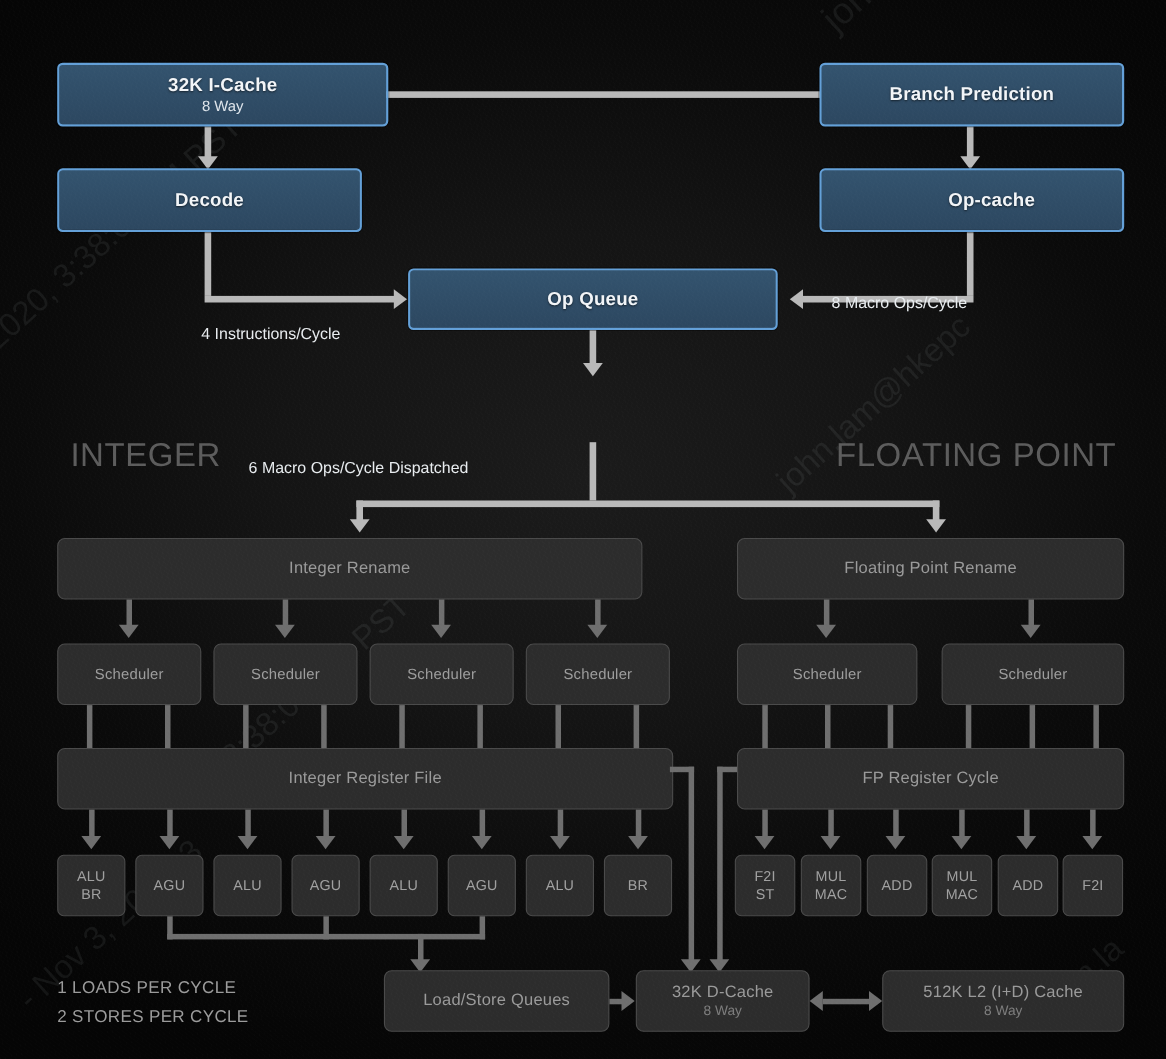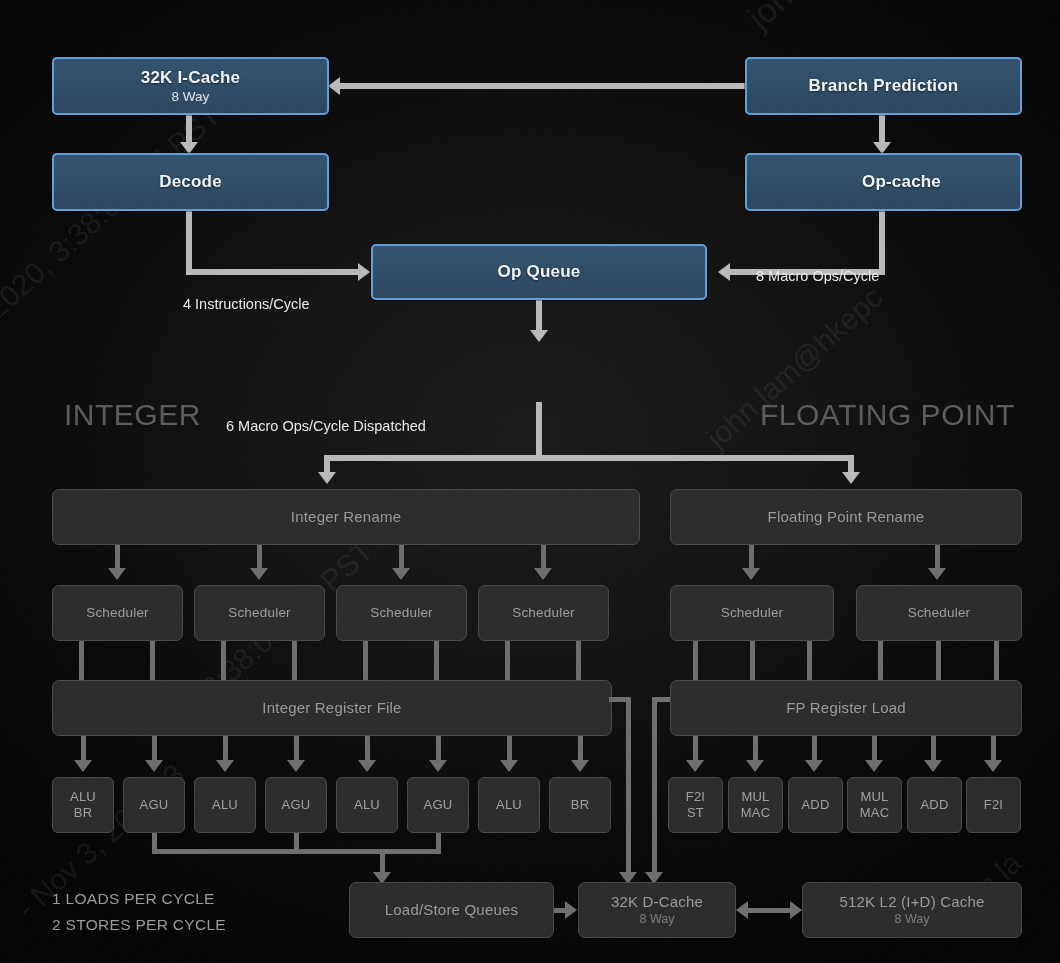--- a/index.html
+++ b/index.html
@@ -109,21 +109,21 @@
   <div class="ln" style="left:536px;top:300px;width:6px;height:32px;"></div>
   <div class="ah down" style="left:530px;top:330px;"></div>
 
   <div class="ln" style="left:536px;top:402px;width:6px;height:53px;"></div>
   <div class="ln" style="left:324px;top:455px;width:530px;height:6px;"></div>
   <div class="ln" style="left:324px;top:455px;width:6px;height:22px;"></div>
   <div class="ah down" style="left:318px;top:472px;"></div>
   <div class="ln" style="left:848px;top:455px;width:6px;height:22px;"></div>
   <div class="ah down" style="left:842px;top:472px;"></div>
 
-  <div class="box blue" style="left:52px;top:57px;width:277px;height:58px;">
+  <div class="box blue" style="left:52px;top:57px;width:301px;height:58px;">
     <div class="t1">32K I-Cache</div>
     <div class="t2">8 Way</div>
   </div>
 
   <div class="box blue" style="left:52px;top:153px;width:277px;height:58px;">
     <div class="t1">Decode</div>
   </div>
 
   <div class="box blue" style="left:745px;top:57px;width:277px;height:58px;">
     <div class="t1">Branch Prediction</div>
@@ -135,21 +135,21 @@
 
   <div class="box blue" style="left:371px;top:244px;width:336px;height:56px;">
     <div class="t1">Op Queue</div>
   </div>
 
 
   <div class="lbl" style="left:183px;top:296px;">4 Instructions/Cycle</div>
   <div class="lbl" style="left:756px;top:268px;">8 Macro Ops/Cycle</div>
   <div class="lbl" style="left:226px;top:418px;">6 Macro Ops/Cycle Dispatched</div>
 
-  <div class="box dark" style="left:52px;top:489px;width:588px;height:56px;">
+  <div class="box dark" style="left:52px;top:489px;width:532px;height:56px;">
     <div class="t1">Integer Rename</div>
   </div>
 
   <div class="ln d" style="left:115px;top:545px;width:5px;height:26px;"></div>
   <div class="ah down d" style="left:108px;top:568px;"></div>
   <div class="ln d" style="left:257px;top:545px;width:5px;height:26px;"></div>
   <div class="ah down d" style="left:250px;top:568px;"></div>
   <div class="ln d" style="left:399px;top:545px;width:5px;height:26px;"></div>
   <div class="ah down d" style="left:392px;top:568px;"></div>
   <div class="ln d" style="left:541px;top:545px;width:5px;height:26px;"></div>
@@ -256,21 +256,21 @@
   </div>
 
   <div class="ln d" style="left:693px;top:641px;width:5px;height:39px;"></div>
   <div class="ln d" style="left:750px;top:641px;width:5px;height:39px;"></div>
   <div class="ln d" style="left:807px;top:641px;width:5px;height:39px;"></div>
   <div class="ln d" style="left:878px;top:641px;width:5px;height:39px;"></div>
   <div class="ln d" style="left:936px;top:641px;width:5px;height:39px;"></div>
   <div class="ln d" style="left:994px;top:641px;width:5px;height:39px;"></div>
 
   <div class="box dark" style="left:670px;top:680px;width:352px;height:56px;">
-    <div class="t1">FP Register Load</div>
+    <div class="t1">FP Register Cycle</div>
   </div>
 
   <div class="ln d" style="left:693px;top:736px;width:5px;height:28px;"></div>
   <div class="ah down d" style="left:686px;top:760px;"></div>
   <div class="ln d" style="left:753px;top:736px;width:5px;height:28px;"></div>
   <div class="ah down d" style="left:746px;top:760px;"></div>
   <div class="ln d" style="left:812px;top:736px;width:5px;height:28px;"></div>
   <div class="ah down d" style="left:805px;top:760px;"></div>
   <div class="ln d" style="left:872px;top:736px;width:5px;height:28px;"></div>
   <div class="ah down d" style="left:865px;top:760px;"></div>

